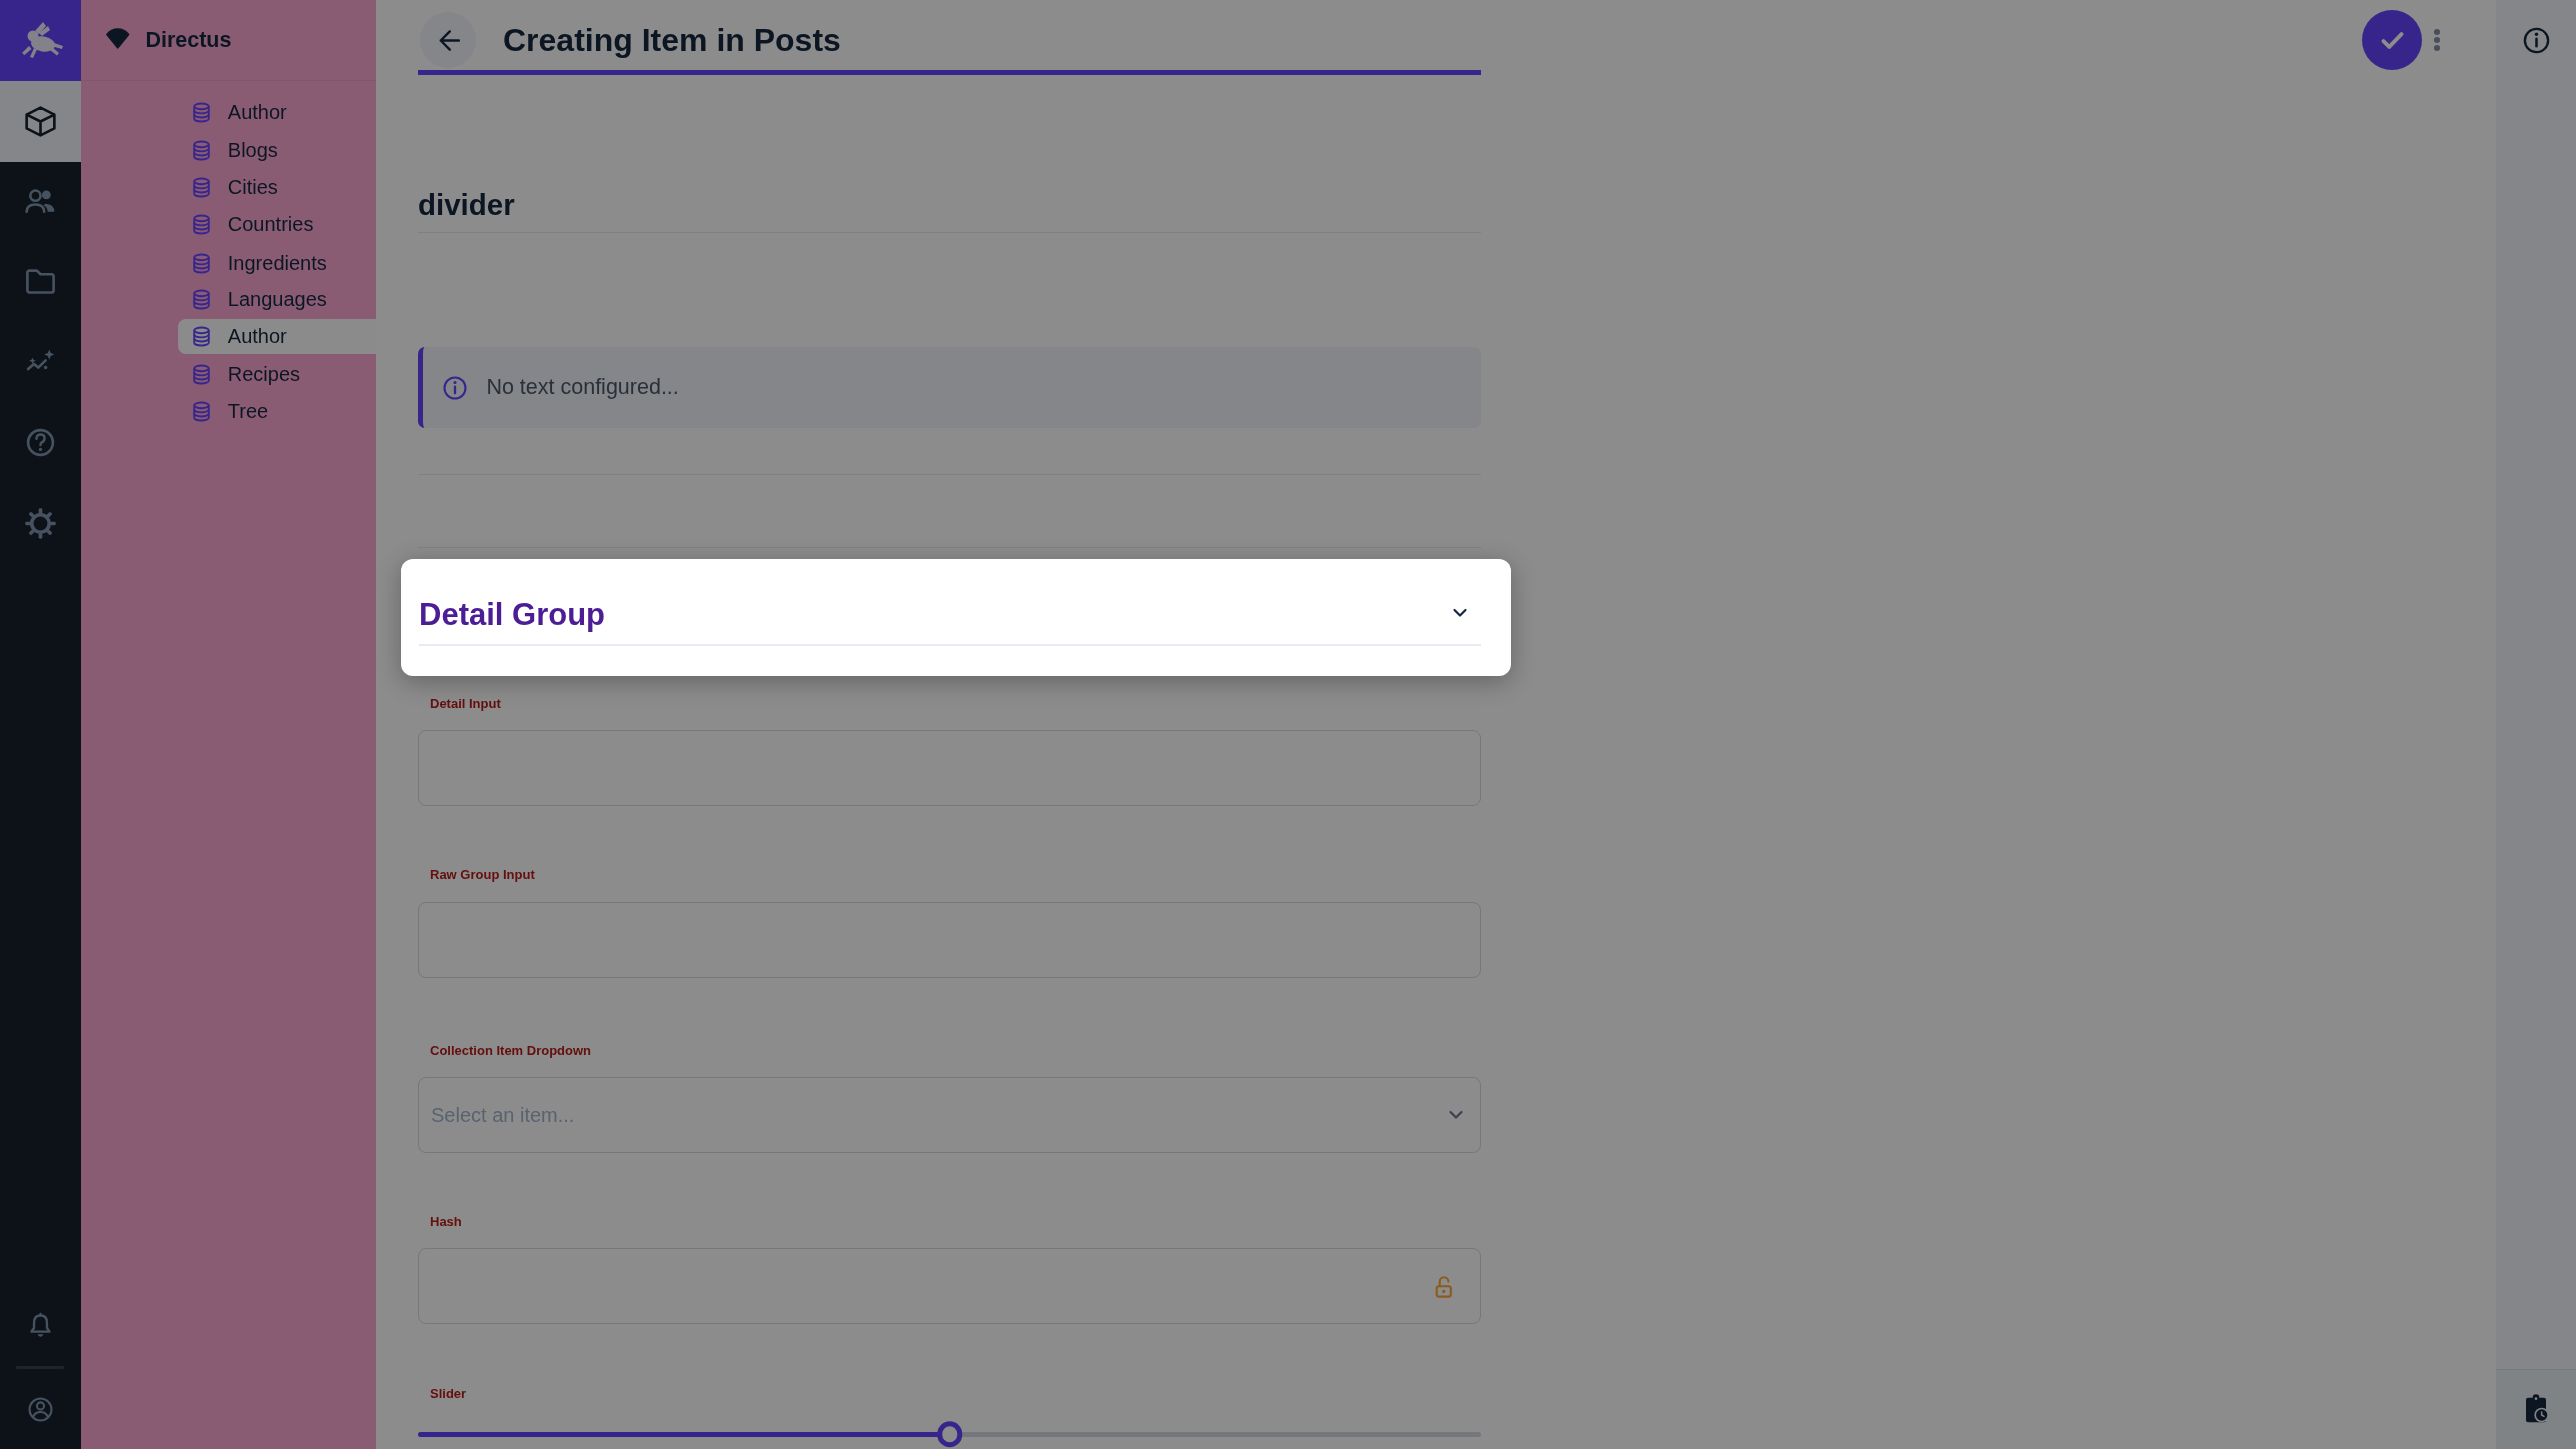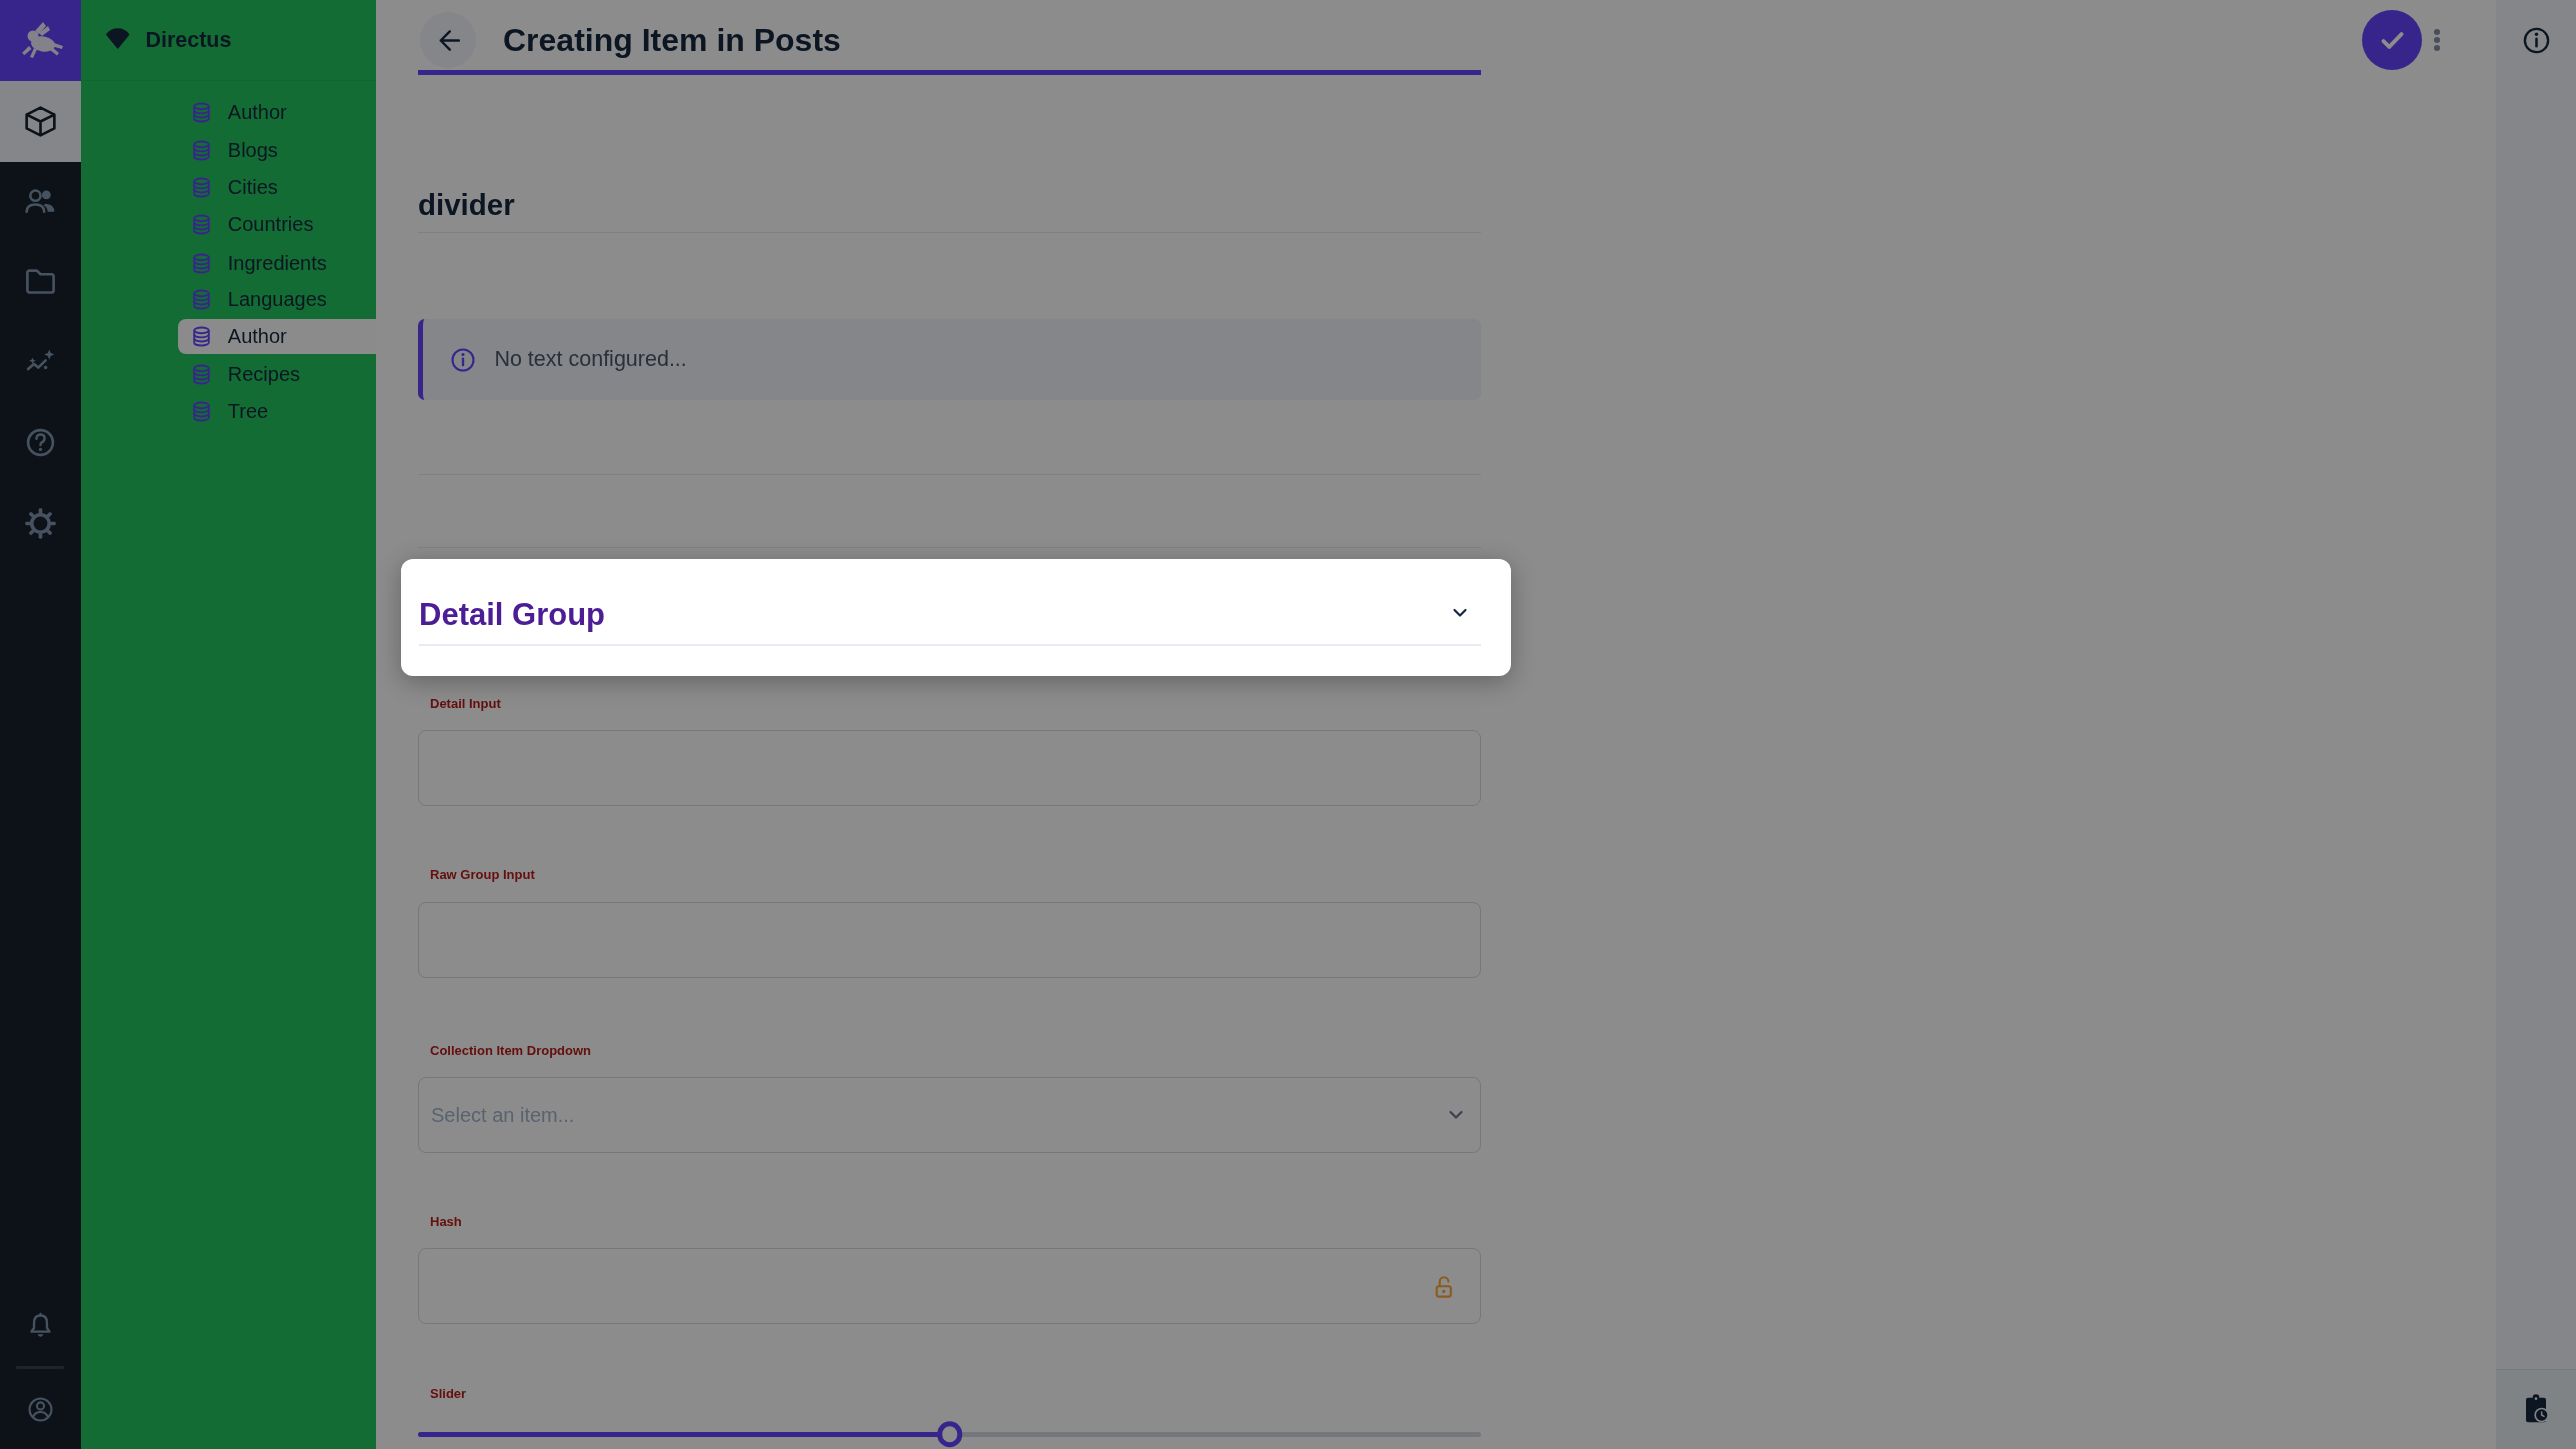--- a/index.html
+++ b/index.html
@@ -10,21 +10,21 @@
   
   .module-bar{position:absolute;left:0;top:0;width:81px;height:1449px;background:#18222f;}
   .logo-tile{position:absolute;left:0;top:0;width:81px;height:81px;background:#6644ff;
              display:flex;align-items:center;justify-content:center;}
   .mod{position:absolute;left:0;width:81px;height:81px;display:flex;align-items:center;justify-content:center;color:#8196b1;}
   .mod.active{background:#f0f4f9;color:#18222f;}
   .mod svg{width:35px;height:35px;}
   .modbar-divider{position:absolute;left:16px;top:1366px;width:48px;height:2.7px;background:rgba(129,150,177,0.28);border-radius:1.3px;}
 
   
-  .sidebar{position:absolute;left:81px;top:0;width:295px;height:1449px;background:#22c55e;}
+  .sidebar{position:absolute;left:81px;top:0;width:295px;height:1449px;background:#f9a8d4;}
   .sidebar-header{position:absolute;left:0;top:0;width:295px;height:81px;display:flex;align-items:center;
                   padding-left:21.5px;gap:13.4px;border-bottom:1.3px solid rgba(23,41,64,0.08);}
   .sidebar-header svg{width:29.5px;height:29.5px;color:#172940;}
   .project-name{font-size:21.5px;font-weight:600;color:#172940;}
   .nav-item{position:absolute;left:97px;width:263px;height:35px;border-radius:8px;
             display:flex;align-items:center;gap:14.8px;padding-left:12px;cursor:pointer;}
   .nav-item.active{background:#fdfeff;}
   .nav-item svg{width:23px;height:23px;color:#6644ff;flex:0 0 auto;}
   .nav-label{font-size:20px;font-weight:500;color:#172940;white-space:nowrap;}
 
@@ -46,22 +46,22 @@
   .rs-info{position:absolute;left:25px;top:25px;width:31px;height:31px;color:#172940;cursor:pointer;}
   .rs-bottom{position:absolute;left:0;top:1369px;width:81px;height:81px;background:#e8eef5;border-top:1.3px solid rgba(23,41,64,0.08);}
   .rs-clip{position:absolute;left:24px;top:23px;width:32px;height:32px;color:#172940;cursor:pointer;}
 
   
   .content{position:absolute;left:376px;top:0;width:2120px;height:1069px;background:#ffffff;z-index:1;}
   .content-topline{position:absolute;left:0;top:80px;width:2120px;height:1.3px;background:rgba(23,41,64,0.05);}
   .purple-line{position:absolute;left:418px;top:70px;width:1063px;height:4.7px;background:#6644ff;z-index:4;}
   .hr{position:absolute;left:42px;width:1063px;height:1.3px;background:#e4eaf1;}
   .divider-title{position:absolute;left:42px;top:189px;font-size:29.5px;font-weight:700;color:#172940;line-height:32px;}
-  .notice{position:absolute;left:42px;top:319px;width:1063px;height:81px;background:#f0f4f9;
-          border-left:5.4px solid #6644ff;border-radius:6.7px;display:flex;align-items:center;padding-left:26px;gap:17.4px;}
+  .notice{position:absolute;left:42px;top:347px;width:1063px;height:81px;background:#f0f4f9;
+          border-left:5.4px solid #6644ff;border-radius:6.7px;display:flex;align-items:center;padding-left:18px;gap:17.4px;}
   .notice svg{width:28px;height:28px;color:#6644ff;flex:0 0 auto;}
   .notice-text{font-size:21.5px;color:#4d5869;}
   .accordion{position:absolute;left:42px;top:492px;width:1063px;height:38px;display:flex;align-items:center;gap:9.4px;color:#a2b5cd;cursor:pointer;}
   .accordion svg{width:23px;height:23px;}
   .accordion-label{font-size:29.5px;font-weight:700;color:#a2b5cd;}
 
   .f-label{position:absolute;left:54px;font-size:13px;font-weight:600;color:#b91c1c;line-height:24px;white-space:nowrap;}
   .f-input{position:absolute;left:42px;width:1063px;height:76px;border:1.3px solid #d3dae4;border-radius:8px;background:#ffffff;}
   .select-box{display:flex;align-items:center;padding:0 12px;cursor:pointer;}
   .placeholder{font-size:20px;color:#a2b5cd;flex:1;}

